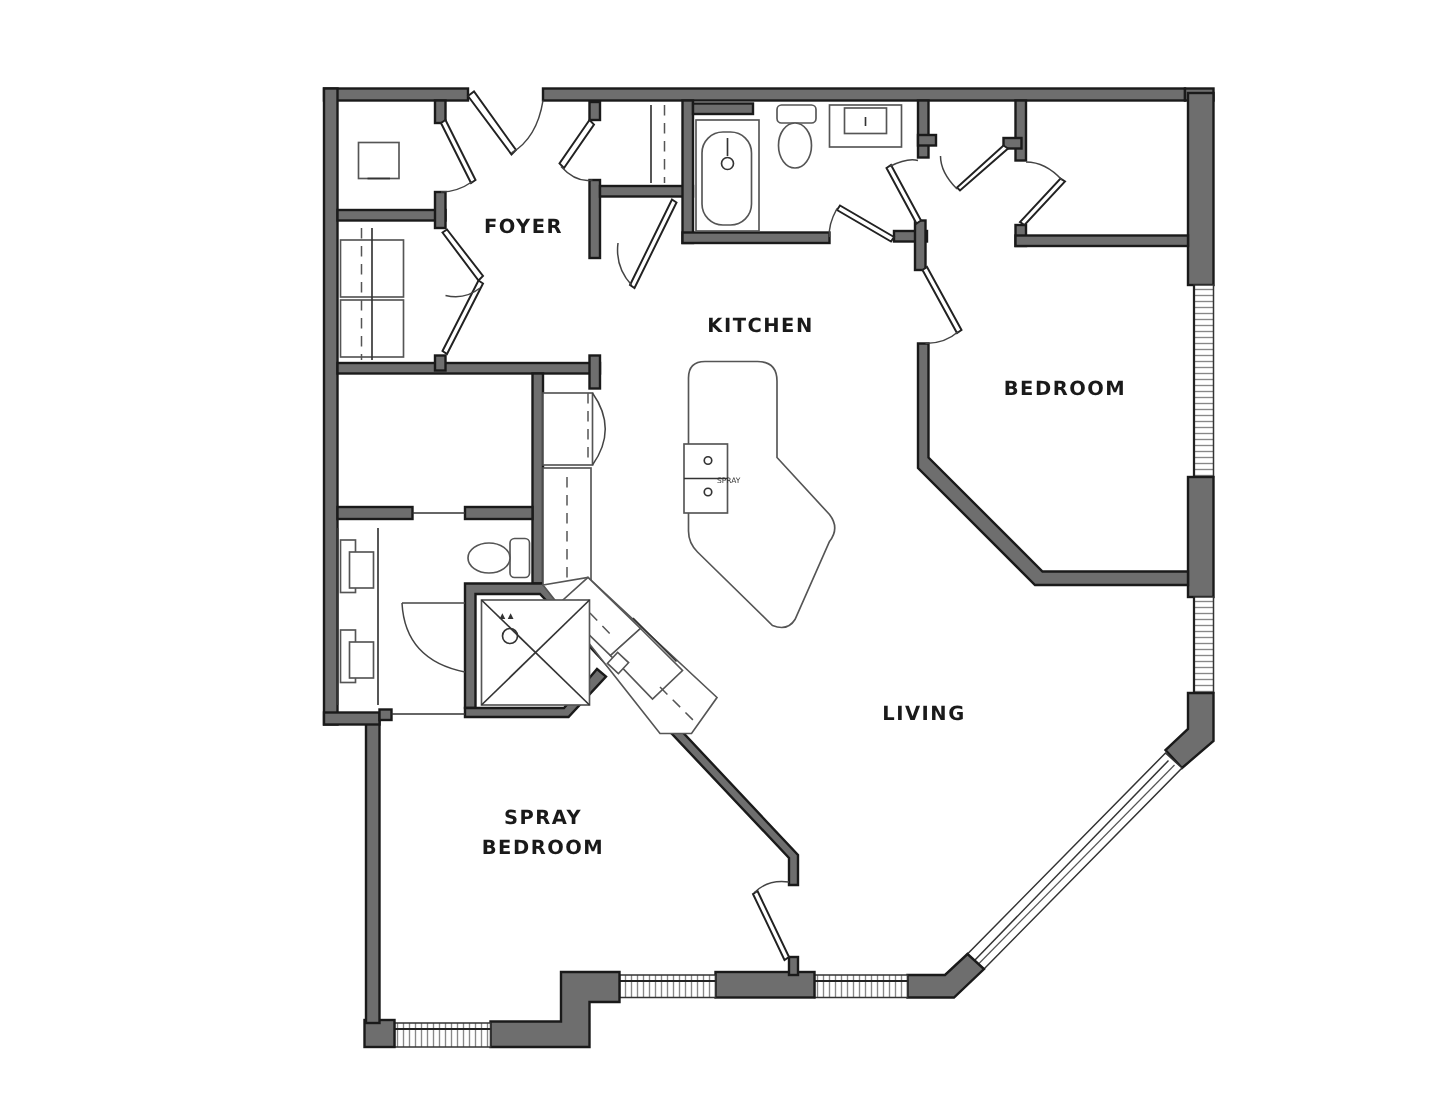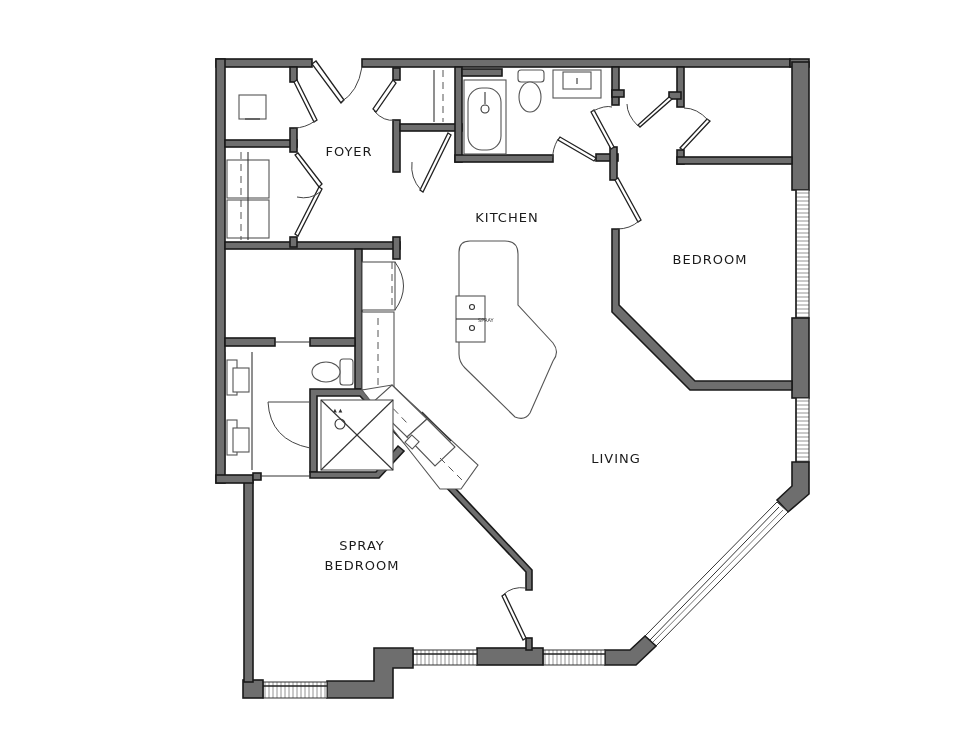--- a/index.html
+++ b/index.html
@@ -4,21 +4,21 @@
 <style>
   html, body { margin:0; padding:0; background:#ffffff; }
   body { width:960px; height:736px; overflow:hidden; position:relative; font-family:"DejaVu Sans", sans-serif; }
   #plan { position:absolute; left:0; top:0; width:960px; height:736px; }
   .wall { fill:#6e6e6e; stroke:#1a1a1a; stroke-width:1.6; stroke-linejoin:miter; }
   .thin { fill:none; stroke:#333; stroke-width:1.1; }
   .fix { fill:#fff; stroke:#555; stroke-width:1.1; }
   .door { fill:#fff; stroke:#222; stroke-width:1.3; }
   .swing { fill:none; stroke:#444; stroke-width:1; }
   .dash { fill:none; stroke:#555; stroke-width:1; stroke-dasharray:7 5; }
-  .room-label { position:absolute; font-family:"DejaVu Sans", sans-serif; font-weight:normal; font-size:13px; letter-spacing:1px; color:#1a1a1a; text-align:center; line-height:20px; white-space:nowrap; }
+  .room-label { position:absolute; font-family:"DejaVu Sans", sans-serif; font-weight:bold; font-size:13px; letter-spacing:1px; color:#1a1a1a; text-align:center; line-height:20px; white-space:nowrap; }
 </style>
 </head>
 <body>
 
 <svg id="plan" viewBox="0 0 960 736" xmlns="http://www.w3.org/2000/svg">
   <defs>
     <pattern id="hatchV" width="4" height="10" patternUnits="userSpaceOnUse">
       <rect width="4" height="10" fill="#fff"></rect>
       <line x1="1" y1="0" x2="1" y2="10" stroke="#888" stroke-width="0.9"></line>
     </pattern>
@@ -213,15 +213,15 @@
 
     <line class="thin" x1="275" y1="342" x2="310" y2="342"></line>
     <line class="thin" x1="261" y1="476" x2="310" y2="476"></line>
   </g>
 
 </svg>
 
 <div class="room-label" style="left:314px; top:142px; width:70px;">FOYER</div>
 <div class="room-label" style="left:462px; top:208px; width:90px;text-align:center;">KITCHEN</div>
 <div class="room-label" style="left:660px; top:250px; width:100px;">BEDROOM</div>
-<div class="room-label" style="left:578px; top:449px; width:76px;">LIVING</div>
+<div class="room-label" style="left:578px; top:467px; width:76px;">LIVING</div>
 <div class="room-label" style="left:312px; top:536px; width:100px;">SPRAY</div>
 <div class="room-label" style="left:312px; top:556px; width:100px;">BEDROOM</div>
 
 </body></html>

